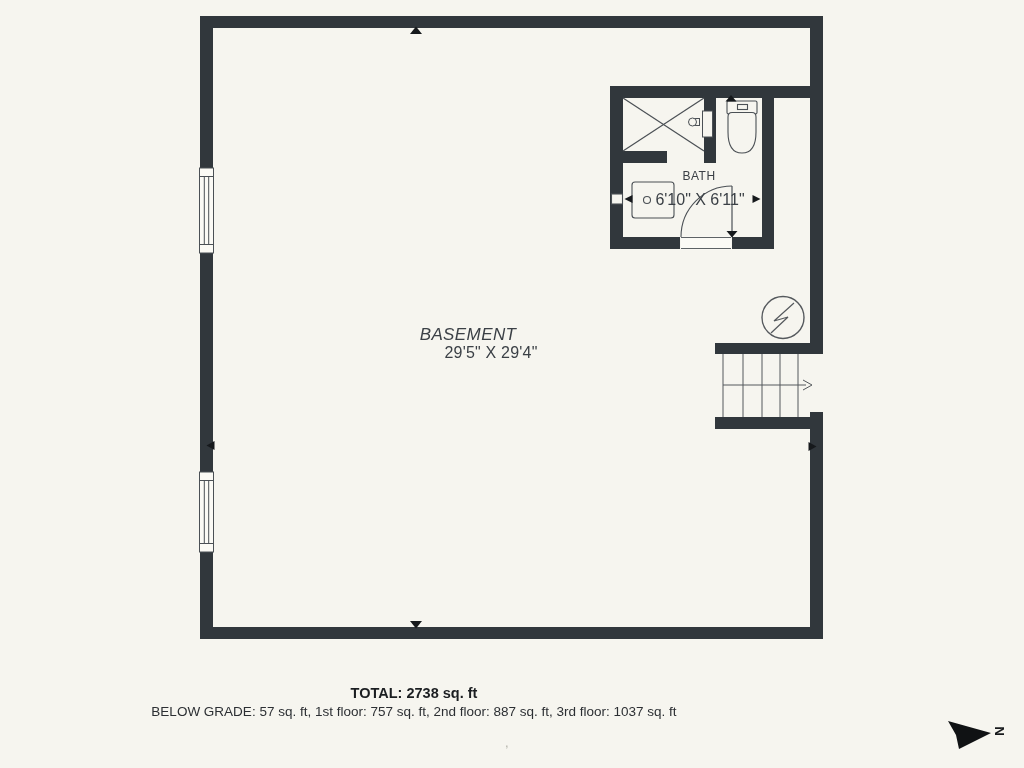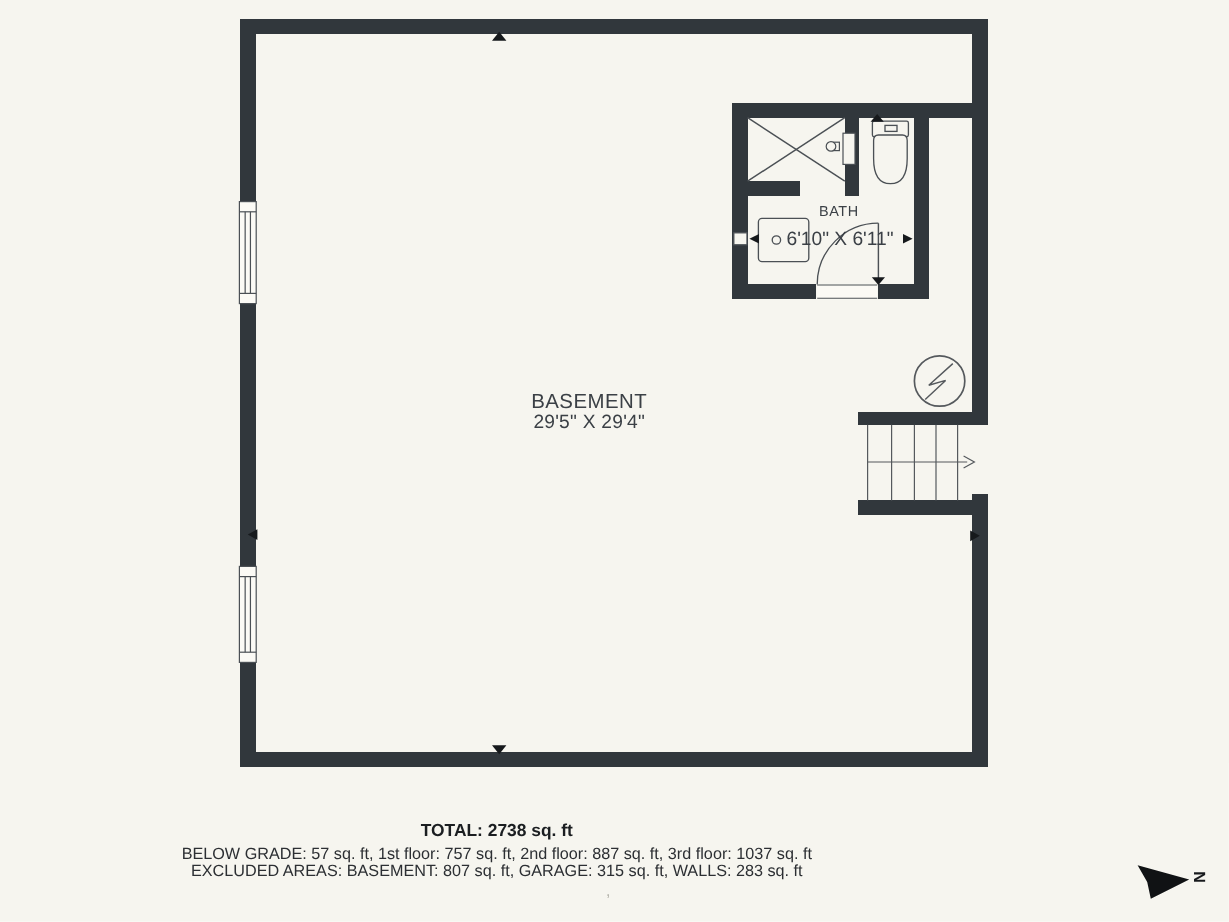--- a/index.html
+++ b/index.html
@@ -128,26 +128,25 @@
     <g fill="var(--marker)">
       <path d="M725.5 101.5 L736.5 101.5 L731 95 Z"></path>
       <path d="M726.5 231 L737.5 231 L732 237.5 Z"></path>
       <path d="M624.5 199 L632.5 195 L632.5 203 Z"></path>
       <path d="M760.5 199 L752.5 195 L752.5 203 Z"></path>
     </g>
 
     <path d="M948 721 L991 733 L959 749 L956 735 Z" fill="#101214"></path>
   </svg>
 
-  <div class="label room-name" style="left:391px;top:325px;width:200px;">BASEMENT</div>
+  <div class="label room-name" style="left:368px;top:325px;width:200px;font-style:italic;">BASEMENT</div>
   <div class="label room-dims" style="left:391px;top:344px;width:200px;">29'5" X 29'4"</div>
 
   <div class="label bath-name" style="left:659px;top:169px;width:80px;">BATH</div>
   <div class="label bath-dims" style="left:630px;top:191px;width:140px;">6'10" X 6'11"</div>
 
   <span class="north-n">N</span>
 
   <div class="summary-line summary-total" style="top:685px;">TOTAL: 2738 sq. ft</div>
   <div class="summary-line summary-sub" style="top:672px;margin-top:32px;">BELOW GRADE: 57 sq. ft, 1st floor: 757 sq. ft, 2nd floor: 887 sq. ft, 3rd floor: 1037 sq. ft</div>
-  <div class="summary-line summary-sub" style="top:718px;">EXCLUDED AREAS: BASEMENT: 807 sq. ft, GARAGE: 315 sq. ft, WALLS: 283 sq. ft</div>
   <div class="artifact" style="left:505px;top:735px;">,</div>
 
 </div>
 
 </body></html>

